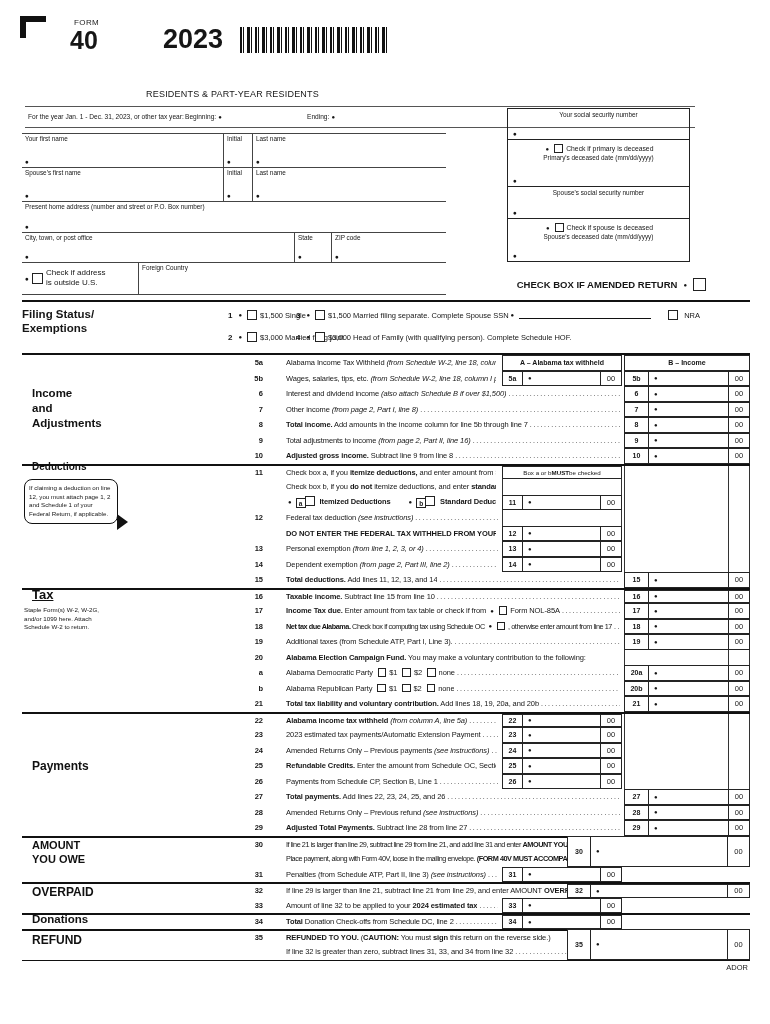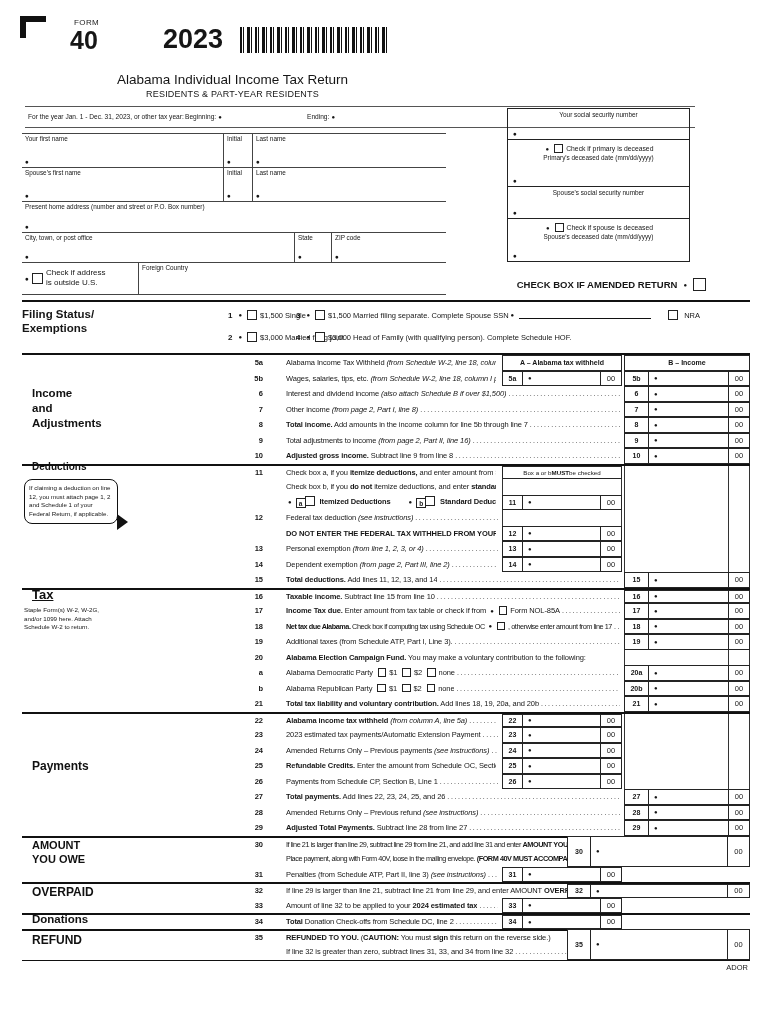--- a/index.html
+++ b/index.html
@@ -118,21 +118,20 @@
 </head>
 <body>
 
 <div class="page">
 
   <div class="corner"></div>
   <div class="formword">FORM</div>
   <div class="formnum">40</div>
   <div class="year">2023</div>
   <div class="barcode"></div>
-  <div class="title">Alabama Individual Income Tax Return</div>
   <div class="subtitle">RESIDENTS &amp; PART-YEAR RESIDENTS</div>
 
   <div class="rule" style="top:106px"></div>
   <div class="yline">
     <span class="yp">For the year Jan. 1 - Dec. 31, 2023, or other tax year:</span>
     <span class="yb"><span>Beginning:</span><span class="bu">●</span></span>
     <span class="ye"><span>Ending:</span><span class="bu">●</span></span>
   </div>
   <div class="rule" style="top:127px"></div>
 

